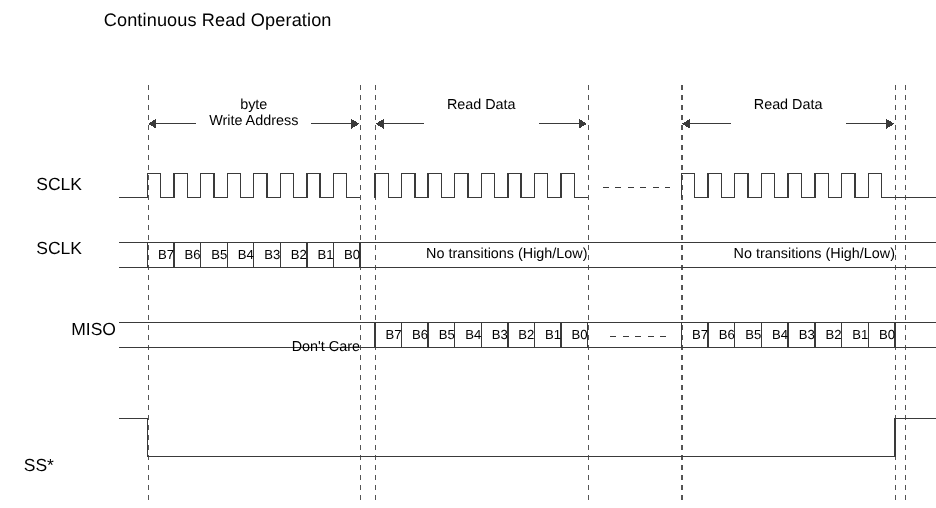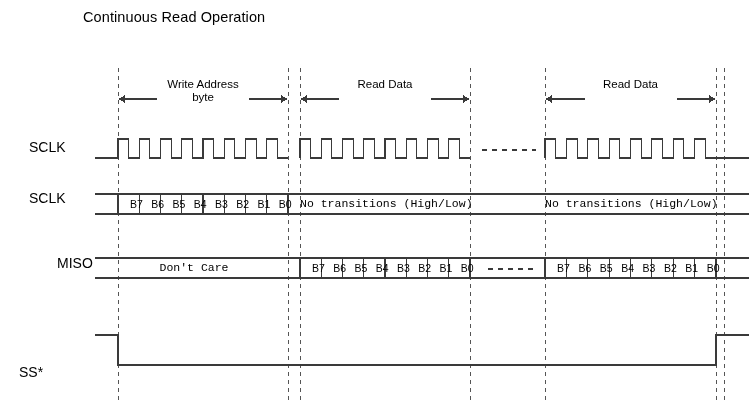--- a/index.html
+++ b/index.html
@@ -1,22 +1,22 @@
 <!DOCTYPE html>
 <html><head>
 <meta charset="utf-8">
 <style>
   html,body{margin:0;padding:0;background:#ffffff;}
   body{width:749px;height:406px;position:relative;overflow:hidden;
        font-family:"Liberation Sans","DejaVu Sans",sans-serif;color:#000;}
   #title{position:absolute;left:47px;top:9px;font-size:14.5px;letter-spacing:.1px;white-space:nowrap;margin-left:36px;}
   #canvas{position:absolute;left:0;top:0;}
   .sig-label{position:absolute;font-size:14px;white-space:nowrap;}
-  .ov-text{position:absolute;font-size:11.5px;white-space:nowrap;text-align:center;font-family:Liberation Mono, monospace;}
-  .bit-text{position:absolute;font-size:10.5px;white-space:nowrap;text-align:left;padding-left:12px;}
+  .ov-text{position:absolute;font-size:11.5px;white-space:nowrap;text-align:right;}
+  .bit-text{position:absolute;font-size:10.5px;white-space:nowrap;text-align:right;}
   .hdr-text{position:absolute;font-size:11.5px;white-space:nowrap;text-align:center;line-height:13px;}
 </style>
 </head>
 <body>
 
 <svg id="canvas" width="749" height="406">
     <line x1="118.5" y1="68" x2="118.5" y2="400" stroke="#555555" stroke-width="1" shape-rendering="crispEdges" stroke-dasharray="4,4"></line>
     <line x1="288.5" y1="68" x2="288.5" y2="400" stroke="#555555" stroke-width="1" shape-rendering="crispEdges" stroke-dasharray="4,4"></line>
     <line x1="300.5" y1="68" x2="300.5" y2="400" stroke="#555555" stroke-width="1" shape-rendering="crispEdges" stroke-dasharray="4,4"></line>
     <line x1="470.5" y1="68" x2="470.5" y2="400" stroke="#555555" stroke-width="1" shape-rendering="crispEdges" stroke-dasharray="4,4"></line>
@@ -68,40 +68,40 @@
     <line x1="673.25" y1="258" x2="673.25" y2="278" stroke="#3a3a3a" stroke-width="1.1" shape-rendering="crispEdges"></line>
     <line x1="694.625" y1="258" x2="694.625" y2="278" stroke="#3a3a3a" stroke-width="1.1" shape-rendering="crispEdges"></line>
     <line x1="716" y1="258" x2="716" y2="278" stroke="#3a3a3a" stroke-width="1.1" shape-rendering="crispEdges"></line>
     <line x1="488" y1="269" x2="534" y2="269" stroke="#3a3a3a" stroke-width="1.1" shape-rendering="crispEdges" stroke-dasharray="5,5"></line>
     <path d="M95,335 L118,335 L118,365 L716,365 L716,335 L749,335" fill="none" stroke="#3a3a3a" stroke-width="1.1" shape-rendering="crispEdges"></path>
   </svg>
 
 <div id="title">Continuous Read Operation</div>
 
 <div class="hdr-text" style="left: 133px; top: 78px; width: 140px;">
+    <div>byte</div>
     <div>Write Address</div>
-    <div>byte</div>
   </div>
 <div class="hdr-text" style="left: 315px; top: 78px; width: 140px;">
     <div>Read Data</div>
   </div>
 <div class="hdr-text" style="left: 560.5px; top: 78px; width: 140px;">
     <div>Read Data</div>
   </div>
 <div class="bit-text" style="left: 118px; top: 198px; width: 21.25px;">B7</div>
 <div class="bit-text" style="left: 139.25px; top: 198px; width: 21.25px;">B6</div>
 <div class="bit-text" style="left: 160.5px; top: 198px; width: 21.25px;">B5</div>
 <div class="bit-text" style="left: 181.75px; top: 198px; width: 21.25px;">B4</div>
 <div class="bit-text" style="left: 203px; top: 198px; width: 21.25px;">B3</div>
 <div class="bit-text" style="left: 224.25px; top: 198px; width: 21.25px;">B2</div>
 <div class="bit-text" style="left: 245.5px; top: 198px; width: 21.25px;">B1</div>
 <div class="bit-text" style="left: 266.75px; top: 198px; width: 21.25px;">B0</div>
 <div class="ov-text" style="left: 300px; top: 197px; width: 170px;">No transitions (High/Low)</div>
 <div class="ov-text" style="left: 545px; top: 197px; width: 171px;">No transitions (High/Low)</div>
-<div class="ov-text" style="left: 100px; top: 261px; width: 188px;">Don't Care</div>
+<div class="ov-text" style="left: 100px; top: 272px; width: 188px;">Don't Care</div>
 <div class="bit-text" style="left: 300px; top: 262px; width: 21.25px;">B7</div>
 <div class="bit-text" style="left: 321.25px; top: 262px; width: 21.25px;">B6</div>
 <div class="bit-text" style="left: 342.5px; top: 262px; width: 21.25px;">B5</div>
 <div class="bit-text" style="left: 363.75px; top: 262px; width: 21.25px;">B4</div>
 <div class="bit-text" style="left: 385px; top: 262px; width: 21.25px;">B3</div>
 <div class="bit-text" style="left: 406.25px; top: 262px; width: 21.25px;">B2</div>
 <div class="bit-text" style="left: 427.5px; top: 262px; width: 21.25px;">B1</div>
 <div class="bit-text" style="left: 448.75px; top: 262px; width: 21.25px;">B0</div>
 <div class="bit-text" style="left: 545px; top: 262px; width: 21.375px;">B7</div>
 <div class="bit-text" style="left: 566.375px; top: 262px; width: 21.375px;">B6</div>

